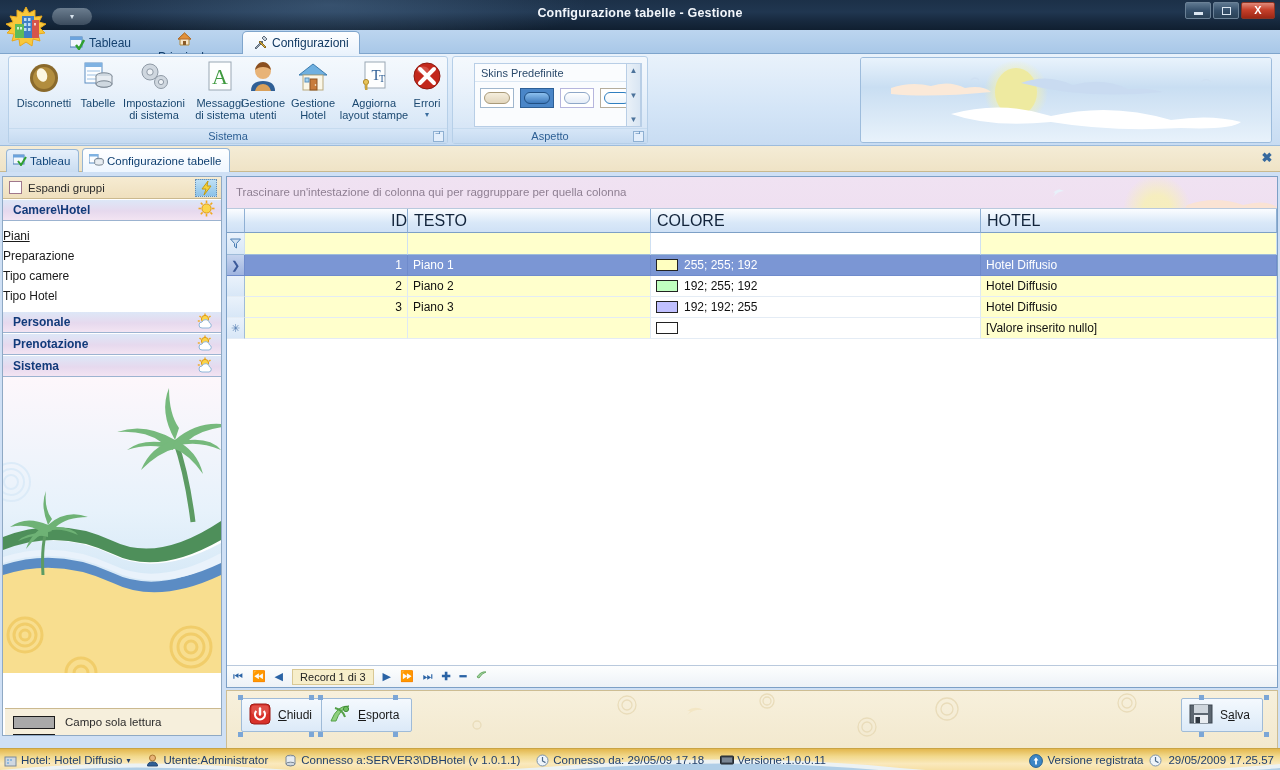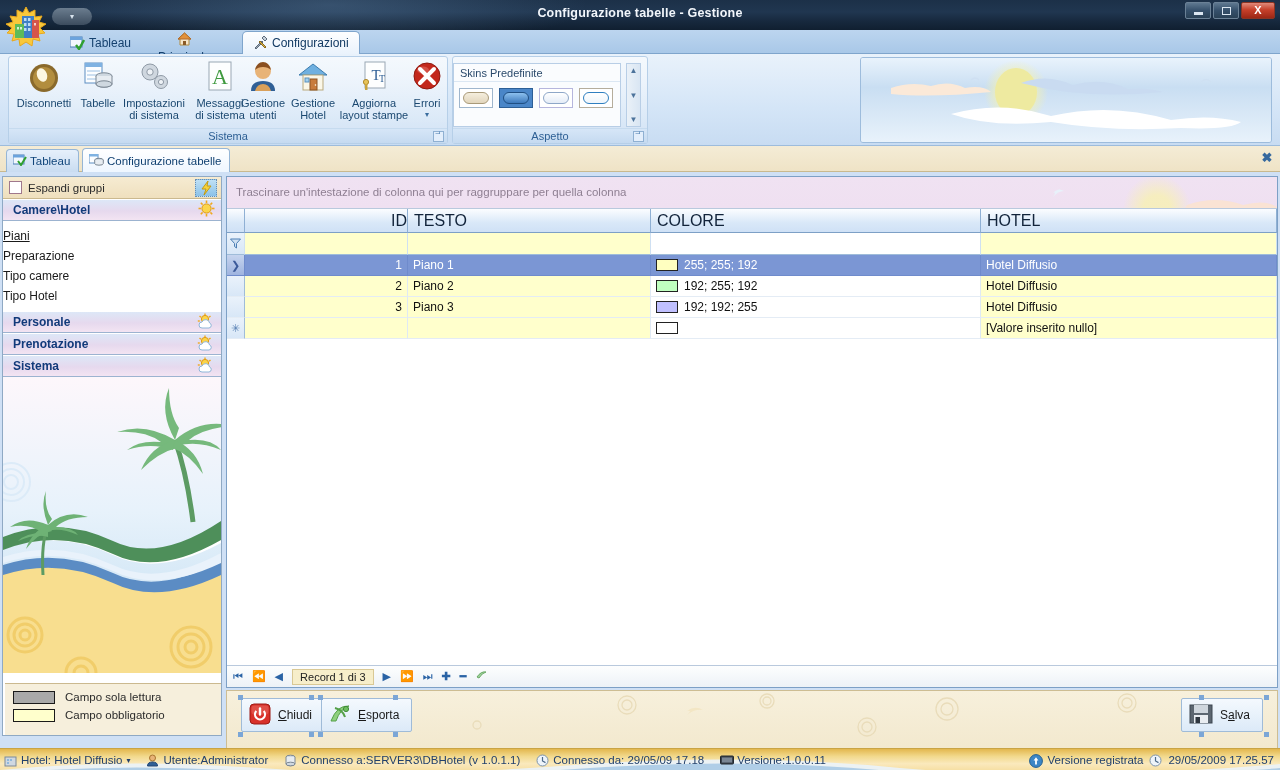--- a/index.html
+++ b/index.html
@@ -102,21 +102,21 @@
   .rbtn {
     position: absolute; top: 3px; width: 66px; height: 68px;
     display: flex; flex-direction: column; align-items: center; text-align: center;
     font-size: 11px; color: #1b4870; line-height: 12px; cursor: default;
   }
   .rbtn .ico { height: 34px; display:flex; align-items:center; justify-content:center; margin-bottom: 3px;}
   .rbtn .lbl { padding: 0 1px; }
 
   
   .skins-box {
-    position: absolute; left: 0; top: 6px; width: 168px; height: 64px;
+    position: absolute; left: 21px; top: 6px; width: 168px; height: 64px;
     background: #fafcfe; border: 1px solid #b8cee6;
   }
   .skins-title { font-size: 11px; color: #2b4a6b; padding: 3px 6px 2px 6px; border-bottom:1px solid #dbe7f3;}
   .skins-row { display:flex; gap: 6px; padding: 6px 5px; }
   .skin-sw { width: 34px; height: 20px; border:1px solid #9fb6cd; display:flex; align-items:center; justify-content:center; background:#fff;}
   .skin-pill { width: 26px; height: 12px; border-radius: 6px; border: 1px solid #8d9fb1; }
   .skins-scroll {
     position:absolute; right: 6px; top: 6px; width: 15px; height: 64px;
     background: linear-gradient(to right,#eaf1f8,#d9e6f3); border:1px solid #b8cee6;
     display:flex; flex-direction:column; justify-content:space-between; align-items:center;
@@ -174,21 +174,21 @@
     font-weight: bold; font-size: 12px; color: #123a7a;
   }
   .sb-items { background: #fff; padding: 5px 0 5px 0; }
   .sb-item {
     height: 20px; line-height: 20px; 
     font-size: 12px; color: #1a1a1a;
   }
   .sb-item.sel { text-decoration: underline; }
   .sb-pic { position: relative; height: 296px; overflow:hidden; }
   .sb-legend {
-    position: absolute; left: 2px; bottom: 0px; width: 218px; height: 52px;
+    position: absolute; left: 2px; bottom: 0px; width: 218px; height: 27px;
     background: #f6efdc; border-top: 1px solid #cbb98f;
     padding: 4px 0 0 8px;
   }
   .leg-row { display:flex; align-items:center; gap: 10px; height: 18px;}
   .leg-sw { width: 42px; height: 13px; border: 1px solid #1a1a1a; }
   .leg-lbl { font-size: 11.5px; color: #2b2b2b; }
 
   
   .gridpanel {
     position: absolute; left: 226px; top: 176px; width: 1052px; height: 512px;

